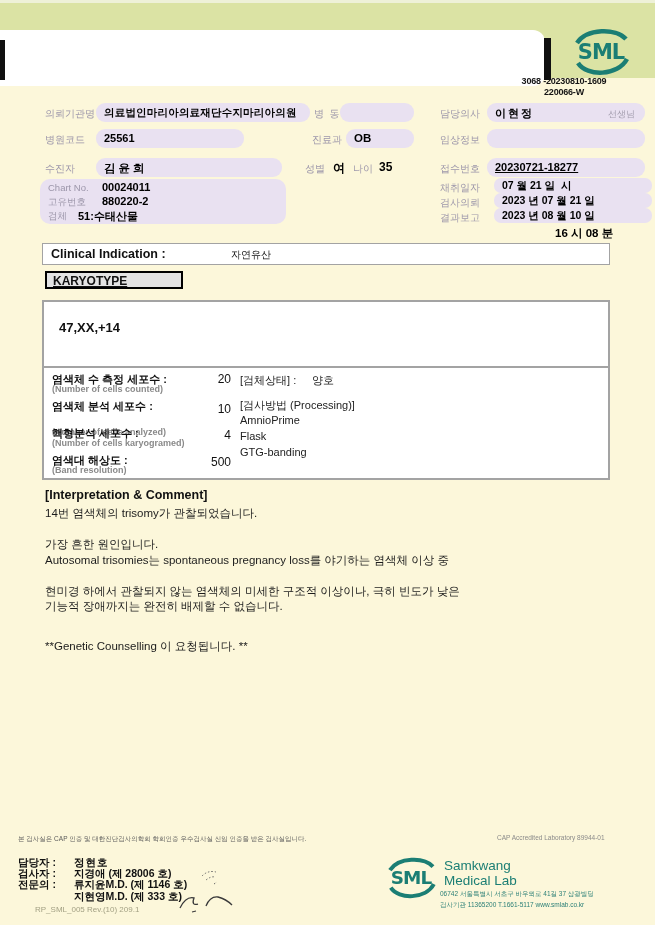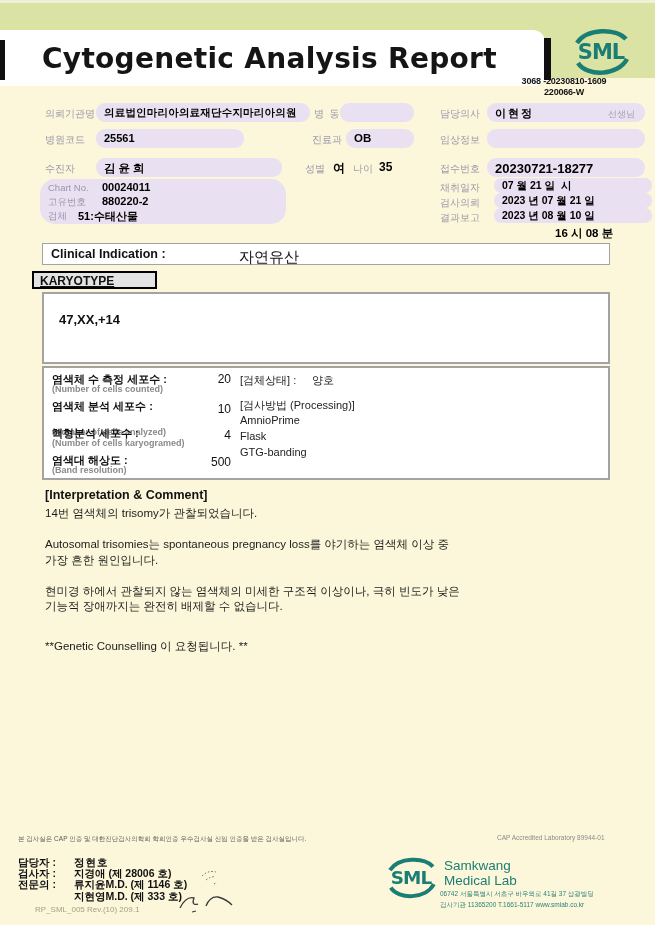--- a/index.html
+++ b/index.html
@@ -46,21 +46,20 @@
 </style>
 </head>
 <body>
 
 <div class="page">
 
   <div class="abs band"></div>
   <div class="abs title-box"></div>
   <div class="abs bar-black" style="left:0;top:40px;width:5px;height:40px;"></div>
   <div class="abs bar-black" style="left:544px;top:38px;width:7px;height:42px;"></div>
-  <div class="abs title">Cytogenetic Analysis Report</div>
 
   <div class="abs" style="left:568px;top:26px;width:66px;height:52px;">
     <svg width="66" height="52" viewBox="0 0 66 52">
       <path d="M9 17 C 19 2, 48 2, 58 13" fill="none" stroke="#1b7e74" stroke-width="4.5"></path>
       <path d="M59 33 C 50 50, 19 51, 10 37" fill="none" stroke="#1b7e74" stroke-width="4.5"></path>
       <text x="33" y="33" text-anchor="middle" font-family="DejaVu Sans, sans-serif" font-size="21" font-weight="bold" fill="#1b7e74" letter-spacing="-1">SML</text>
     </svg>
   </div>
 
   <div class="abs serial">
@@ -98,24 +97,24 @@
   <div class="abs lbl" style="left:45px;top:162px;">수진자</div>
   <div class="abs pill" style="left:96px;top:158px;width:186px;">
     <span class="val val-in" style="letter-spacing:3px;font-size:11.5px;">김윤희</span>
   </div>
   <div class="abs lbl" style="left:305px;top:162px;">성별</div>
   <div class="abs val" style="left:333px;top:160px;font-size:12px;">여</div>
   <div class="abs lbl" style="left:353px;top:162px;">나이</div>
   <div class="abs val" style="left:379px;top:160px;font-size:12px;">35</div>
   <div class="abs lbl" style="left:440px;top:162px;">접수번호</div>
   <div class="abs pill" style="left:487px;top:158px;width:158px;">
-    <span class="val val-in" style="font-size:13px;">20230721-18277</span>
-  </div>
-
-  <div class="abs pill" style="left:40px;top:179px;width:246px;height:45px;border-radius:15px;">
+    <span class="val val-in" style="font-size:11px;text-decoration:underline;">20230721-18277</span>
+  </div>
+
+  <div class="abs pill" style="left:40px;top:179px;width:246px;height:45px;border-radius:10px;">
     <span class="abs" style="left:8px;top:3px;font-size:9.5px;color:#9c96aa;">Chart No.</span>
     <span class="abs val" style="left:62px;top:2px;">00024011</span>
     <span class="abs" style="left:8px;top:17px;font-size:9.5px;color:#9c96aa;">고유번호</span>
     <span class="abs val" style="left:62px;top:16px;">880220-2</span>
     <span class="abs" style="left:8px;top:31px;font-size:9.5px;color:#9c96aa;">검체</span>
     <span class="abs val" style="left:38px;top:30px;">51:수태산물</span>
   </div>
 
   <div class="abs lbl" style="left:440px;top:181px;">채취일자</div>
   <div class="abs pill-sm" style="left:494px;top:178px;width:158px;">
@@ -126,25 +125,25 @@
     <span class="val val-in" style="top:1px;font-size:10.5px;">2023 년 07 월 21 일</span>
   </div>
   <div class="abs lbl" style="left:440px;top:211px;">결과보고</div>
   <div class="abs pill-sm" style="left:494px;top:208px;width:158px;">
     <span class="val val-in" style="top:1px;font-size:10.5px;">2023 년 08 월 10 일</span>
   </div>
   <div class="abs val" style="left:555px;top:226px;font-size:11.5px;">16 시 08 분</div>
 
   <div class="abs boxed" style="left:42px;top:243px;width:568px;height:22px;border-width:1.5px;">
     <span class="abs ci-label" style="left:8px;top:3px;">Clinical Indication :</span>
-    <span class="abs" style="left:196px;top:4px;font-size:15px;">자연유산</span>
-  </div>
-
-  <div class="abs karyo-tab" style="left:32px;top:271px;width:125px;height:18px;">KARYOTYPE</div>
-  <div class="abs boxed" style="left:42px;top:292px;width:568px;height:72px;">
+    <span class="abs" style="left:188px;top:4px;font-size:10px;">자연유산</span>
+  </div>
+
+  <div class="abs karyo-tab" style="left:45px;top:271px;width:138px;height:18px;">KARYOTYPE</div>
+  <div class="abs boxed" style="left:42px;top:300px;width:568px;height:72px;">
     <span class="abs" style="left:15px;top:18px;font-size:13px;font-weight:bold;">47,XX,+14</span>
   </div>
 
   <div class="abs boxed" style="left:42px;top:366px;width:568px;height:114px;">
     <span class="abs cnt-ko" style="left:8px;top:4px;">염색체 수 측정 세포수 :</span>
     <span class="abs cnt-en" style="left:8px;top:16px;">(Number of cells counted)</span>
     <span class="abs cnt-num" style="left:132px;top:4px;">20</span>
 
     <span class="abs cnt-ko" style="left:8px;top:31px;">염색체 분석 세포수 :</span>
     <span class="abs cnt-en" style="left:8px;top:59px;">(Number of cells analyzed)</span>
@@ -163,22 +162,22 @@
     <span class="abs cnt-right" style="left:196px;top:30px;">[검사방법 (Processing)]</span>
     <span class="abs cnt-right" style="left:196px;top:46px;">AmnioPrime</span>
     <span class="abs cnt-right" style="left:196px;top:62px;">Flask</span>
     <span class="abs cnt-right" style="left:196px;top:78px;">GTG-banding</span>
   </div>
 
   <div class="abs" style="left:45px;top:488px;width:565px;">
     <div class="interp-head" style="margin-bottom:4px;">[Interpretation &amp; Comment]</div>
     <div class="interp-line">14번 염색체의 trisomy가 관찰되었습니다.</div>
     <div class="interp-line"></div>
+    <div class="interp-line">가장 흔한 원인입니다.</div>
     <div class="interp-line">Autosomal trisomies는 spontaneous pregnancy loss를 야기하는 염색체 이상 중</div>
-    <div class="interp-line">가장 흔한 원인입니다.</div>
     <div class="interp-line"></div>
     <div class="interp-line">현미경 하에서 관찰되지 않는 염색체의 미세한 구조적 이상이나, 극히 빈도가 낮은</div>
     <div class="interp-line">기능적 장애까지는 완전히 배제할 수 없습니다.</div>
     <div class="interp-line"></div>
     <div class="interp-line" style="margin-top:9px;">**Genetic Counselling 이 요청됩니다. **</div>
   </div>
 
   <div class="abs tiny" style="left:18px;top:835px;">본 검사실은 CAP 인증 및 대한진단검사의학회 학회인증 우수검사실 신임 인증을 받은 검사실입니다.</div>
   <div class="abs tiny" style="left:497px;top:834px;color:#8a8a8a;">CAP Accredited Laboratory 89944-01</div>
 

